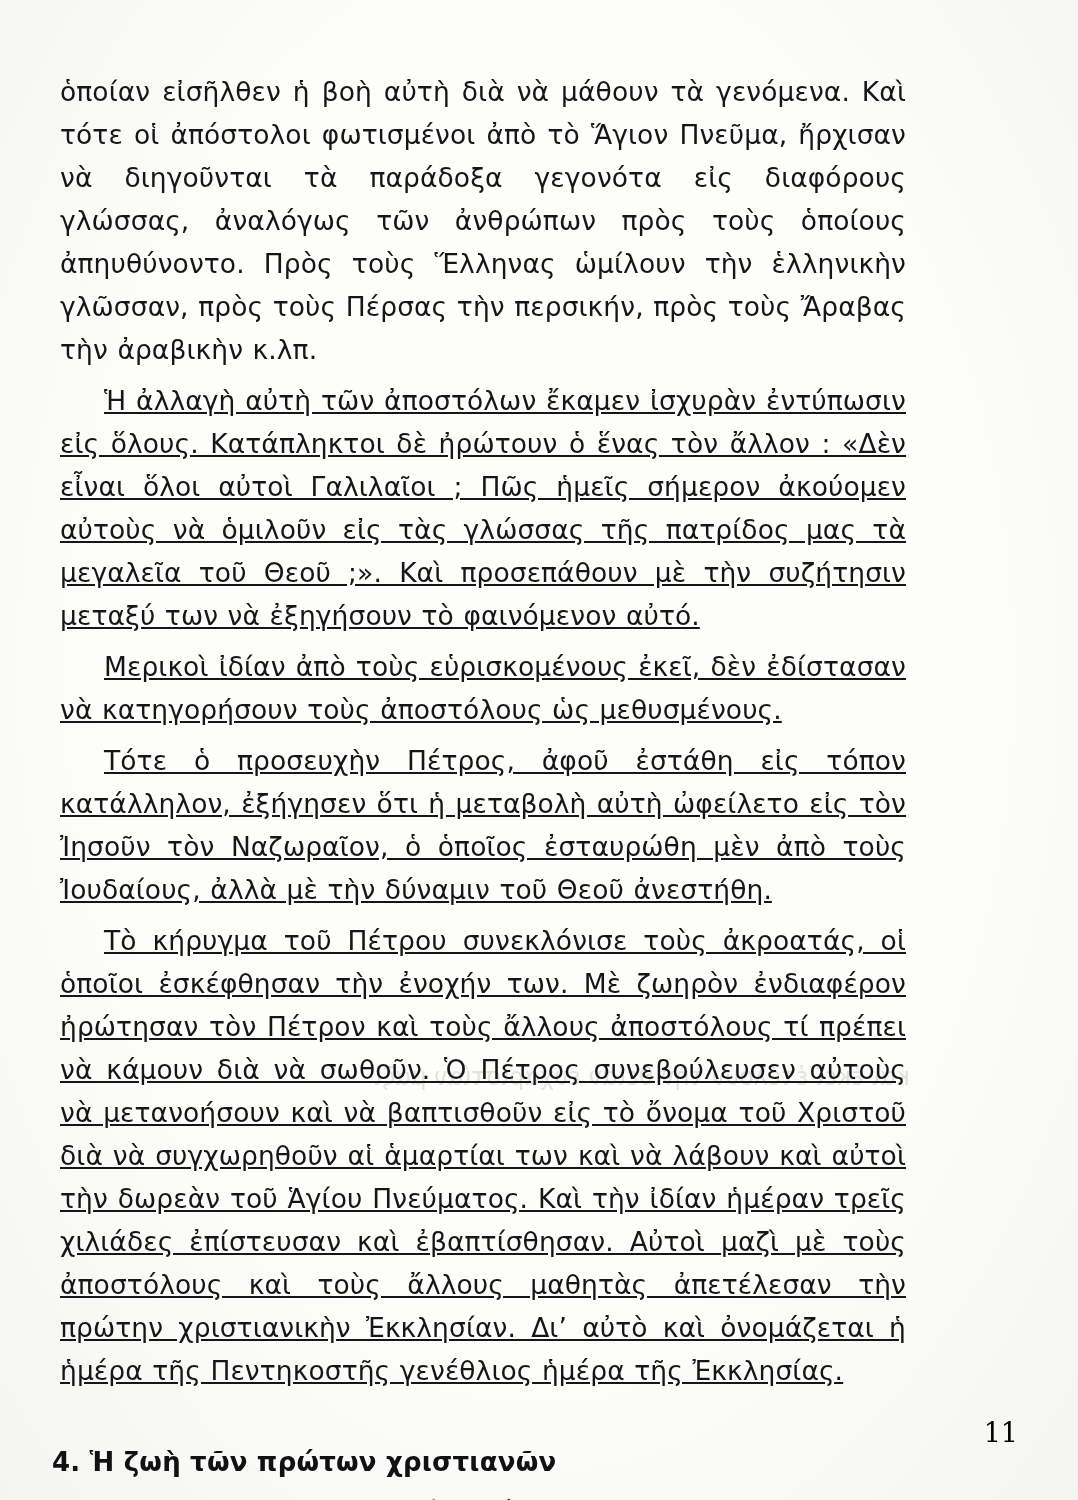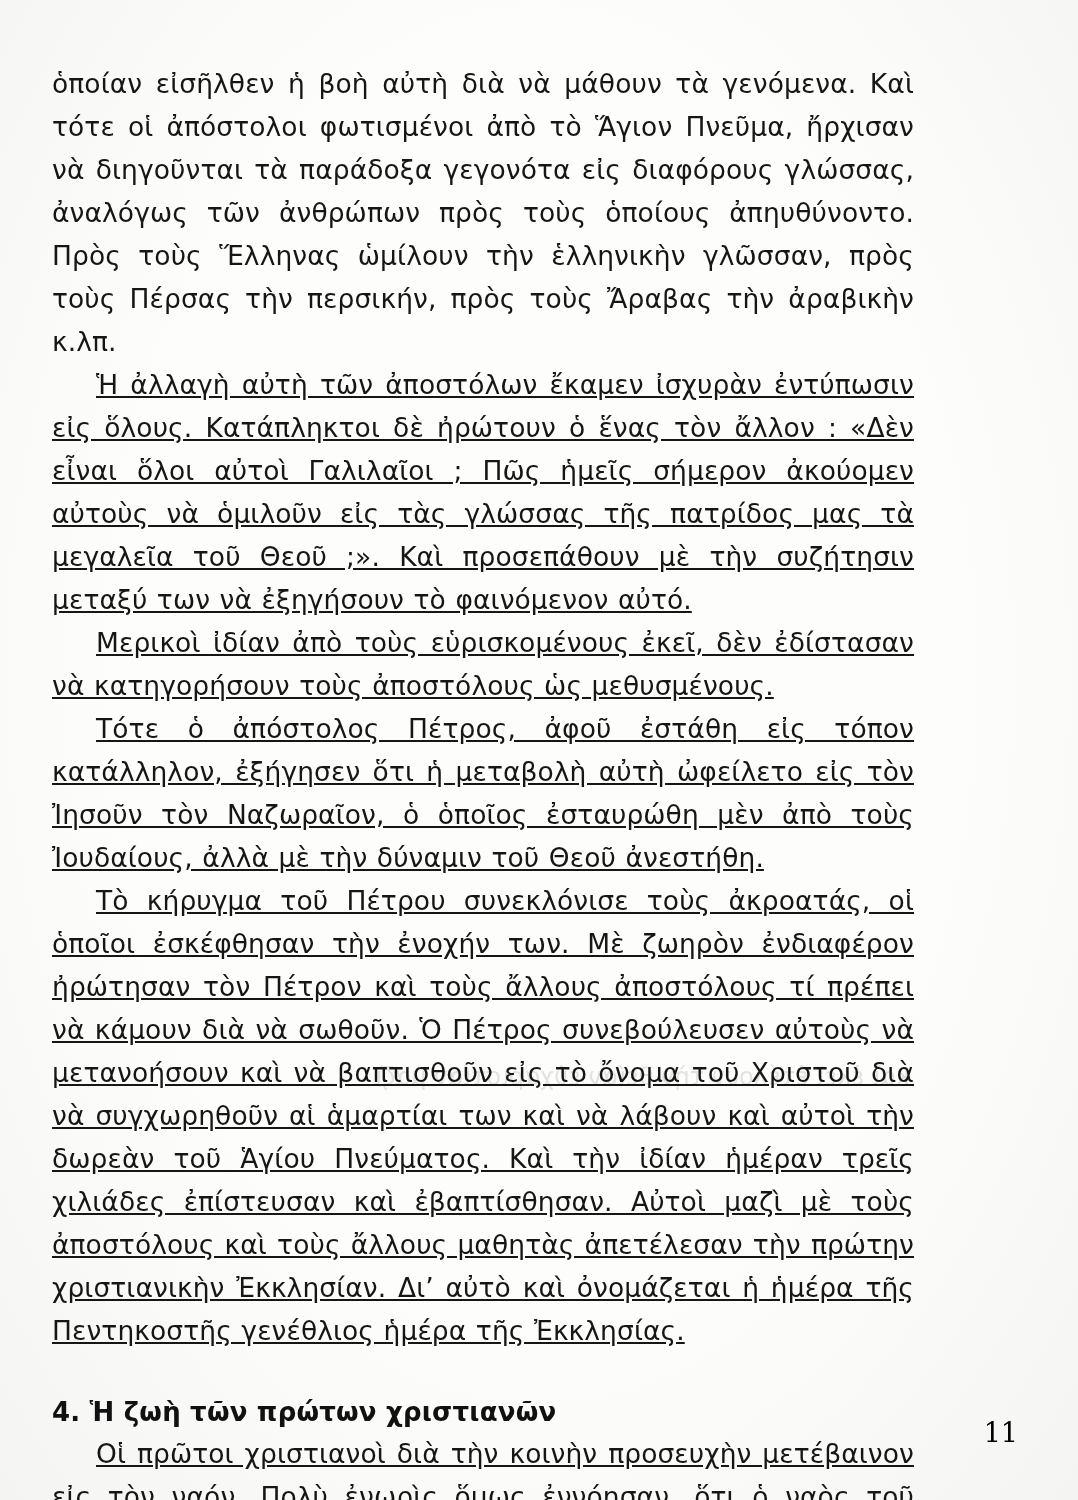--- a/index.html
+++ b/index.html
@@ -33,35 +33,35 @@
       radial-gradient(ellipse at 50% 45%, rgba(255,255,255,0) 55%, rgba(0,0,0,0.035) 100%);
     pointer-events: none;
   }
   .content {
     position: absolute;
     top: 62px;
     left: 52px;
     width: 862px;
   }
   p.body-par {
-    margin: 0;
+    margin: 8px;
     font-size: 26.5px;
     line-height: 43px;
     text-align: justify;
     text-justify: inter-word;
     letter-spacing: 0.1px;
     word-spacing: 1px;
     color: #161616;
   }
   p.body-par.indent {
     text-indent: 44px;
     text-decoration: underline;
   }
   h2.section-heading {
-    margin: 40px 0 0 0;
+    margin: 50px 0 0 0;
     font-size: 26px;
     line-height: 40px;
     font-weight: bold;
     letter-spacing: 0.2px;
     color: #111111;
   }
   .after-heading {
     margin-top: 30px;
   }
   .page-number {
@@ -94,21 +94,21 @@
 
 <div class="page">
 
   <div class="show-through">καὶ ἐκεῖ ἐτέλουν τὴν θείαν εὐχαριστίαν μαζὶ</div>
 
   <div class="content">
 
     <p class="body-par">ὁποίαν εἰσῆλθεν ἡ βοὴ αὐτὴ διὰ νὰ μάθουν τὰ γενόμενα. Καὶ τότε οἱ ἀπόστολοι φωτισμένοι ἀπὸ τὸ Ἅγιον Πνεῦμα, ἤρχισαν νὰ διηγοῦνται τὰ παράδοξα γεγονότα εἰς διαφόρους γλώσσας, ἀναλόγως τῶν ἀνθρώπων πρὸς τοὺς ὁποίους ἀπηυθύνοντο. Πρὸς τοὺς Ἕλληνας ὡμίλουν τὴν ἑλληνικὴν γλῶσσαν, πρὸς τοὺς Πέρσας τὴν περσικήν, πρὸς τοὺς Ἄραβας τὴν ἀραβικὴν κ.λπ.</p>
     <p class="body-par indent">Ἡ ἀλλαγὴ αὐτὴ τῶν ἀποστόλων ἔκαμεν ἰσχυρὰν ἐντύπωσιν εἰς ὅλους. Κατάπληκτοι δὲ ἠρώτουν ὁ ἕνας τὸν ἄλλον : «Δὲν εἶναι ὅλοι αὐτοὶ Γαλιλαῖοι ; Πῶς ἡμεῖς σήμερον ἀκούομεν αὐτοὺς νὰ ὁμιλοῦν εἰς τὰς γλώσσας τῆς πατρίδος μας τὰ μεγαλεῖα τοῦ Θεοῦ ;». Καὶ προσεπάθουν μὲ τὴν συζήτησιν μεταξύ των νὰ ἐξηγήσουν τὸ φαινόμενον αὐτό.</p>
     <p class="body-par indent">Μερικοὶ ἰδίαν ἀπὸ τοὺς εὑρισκομένους ἐκεῖ, δὲν ἐδίστασαν νὰ κατηγορήσουν τοὺς ἀποστόλους ὡς μεθυσμένους.</p>
-    <p class="body-par indent">Τότε ὁ ἀπόστολος Πέτρος, ἀφοῦ ἐστάθη εἰς τόπον κατάλληλον, ἐξήγησεν ὅτι ἡ μεταβολὴ αὐτὴ ὠφείλετο εἰς τὸν Ἰησοῦν τὸν Ναζωραῖον, ὁ ὁποῖος ἐσταυρώθη μὲν ἀπὸ τοὺς Ἰουδαίους, ἀλλὰ μὲ τὴν δύναμιν τοῦ Θεοῦ ἀνεστήθη.</p>
+    <p class="body-par indent">Τότε ὁ προσευχὴν Πέτρος, ἀφοῦ ἐστάθη εἰς τόπον κατάλληλον, ἐξήγησεν ὅτι ἡ μεταβολὴ αὐτὴ ὠφείλετο εἰς τὸν Ἰησοῦν τὸν Ναζωραῖον, ὁ ὁποῖος ἐσταυρώθη μὲν ἀπὸ τοὺς Ἰουδαίους, ἀλλὰ μὲ τὴν δύναμιν τοῦ Θεοῦ ἀνεστήθη.</p>
     <p class="body-par indent">Τὸ κήρυγμα τοῦ Πέτρου συνεκλόνισε τοὺς ἀκροατάς, οἱ ὁποῖοι ἐσκέφθησαν τὴν ἐνοχήν των. Μὲ ζωηρὸν ἐνδιαφέρον ἠρώτησαν τὸν Πέτρον καὶ τοὺς ἄλλους ἀποστόλους τί πρέπει νὰ κάμουν διὰ νὰ σωθοῦν. Ὁ Πέτρος συνεβούλευσεν αὐτοὺς νὰ μετανοήσουν καὶ νὰ βαπτισθοῦν εἰς τὸ ὄνομα τοῦ Χριστοῦ διὰ νὰ συγχωρηθοῦν αἱ ἁμαρτίαι των καὶ νὰ λάβουν καὶ αὐτοὶ τὴν δωρεὰν τοῦ Ἁγίου Πνεύματος. Καὶ τὴν ἰδίαν ἡμέραν τρεῖς χιλιάδες ἐπίστευσαν καὶ ἐβαπτίσθησαν. Αὐτοὶ μαζὶ μὲ τοὺς ἀποστόλους καὶ τοὺς ἄλλους μαθητὰς ἀπετέλεσαν τὴν πρώτην χριστιανικὴν Ἐκκλησίαν. Δι’ αὐτὸ καὶ ὀνομάζεται ἡ ἡμέρα τῆς Πεντηκοστῆς γενέθλιος ἡμέρα τῆς Ἐκκλησίας.</p>
 
     <h2 class="section-heading">4. Ἡ ζωὴ τῶν πρώτων χριστιανῶν</h2>
 
     <p class="body-par indent after-heading">Οἱ πρῶτοι χριστιανοὶ διὰ τὴν κοινὴν προσευχὴν μετέβαινον εἰς τὸν ναόν. Πολὺ ἐνωρὶς ὅμως ἐννόησαν, ὅτι ὁ ναὸς τοῦ Σολομῶντος ἔπαυσε νὰ εἶναι καὶ ναὸς ἰδικός των. Αὐτοὶ εἶχον ἰδιαιτέρας προσευχὰς καὶ ἰδικὰς των τελετάς. Διὰ τὰς θρησκευτικὰς αὐτὰς ἀνάγκας των ὥρισαν κατ’ ἀρχὰς μερικὰς οἰκίας, εἰς τὰς ὁποίας συνεκεντρώνον-</p>
 
   </div>
 
   <div class="page-number">11</div>
 

